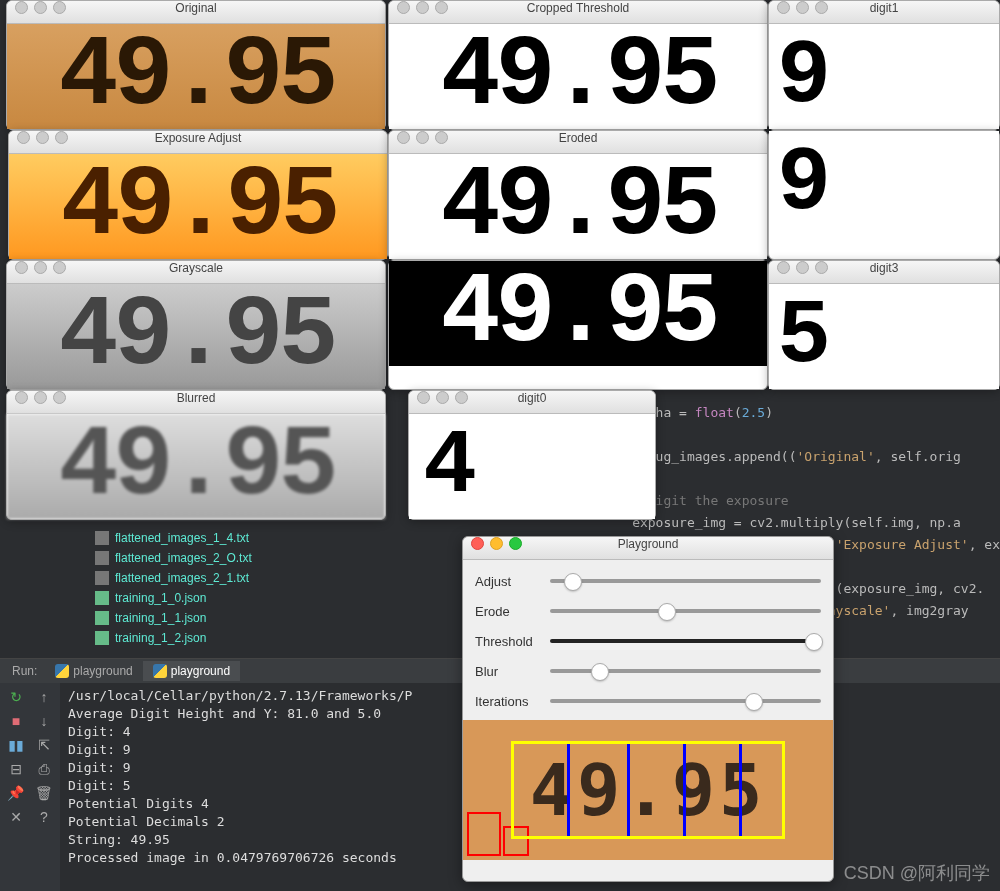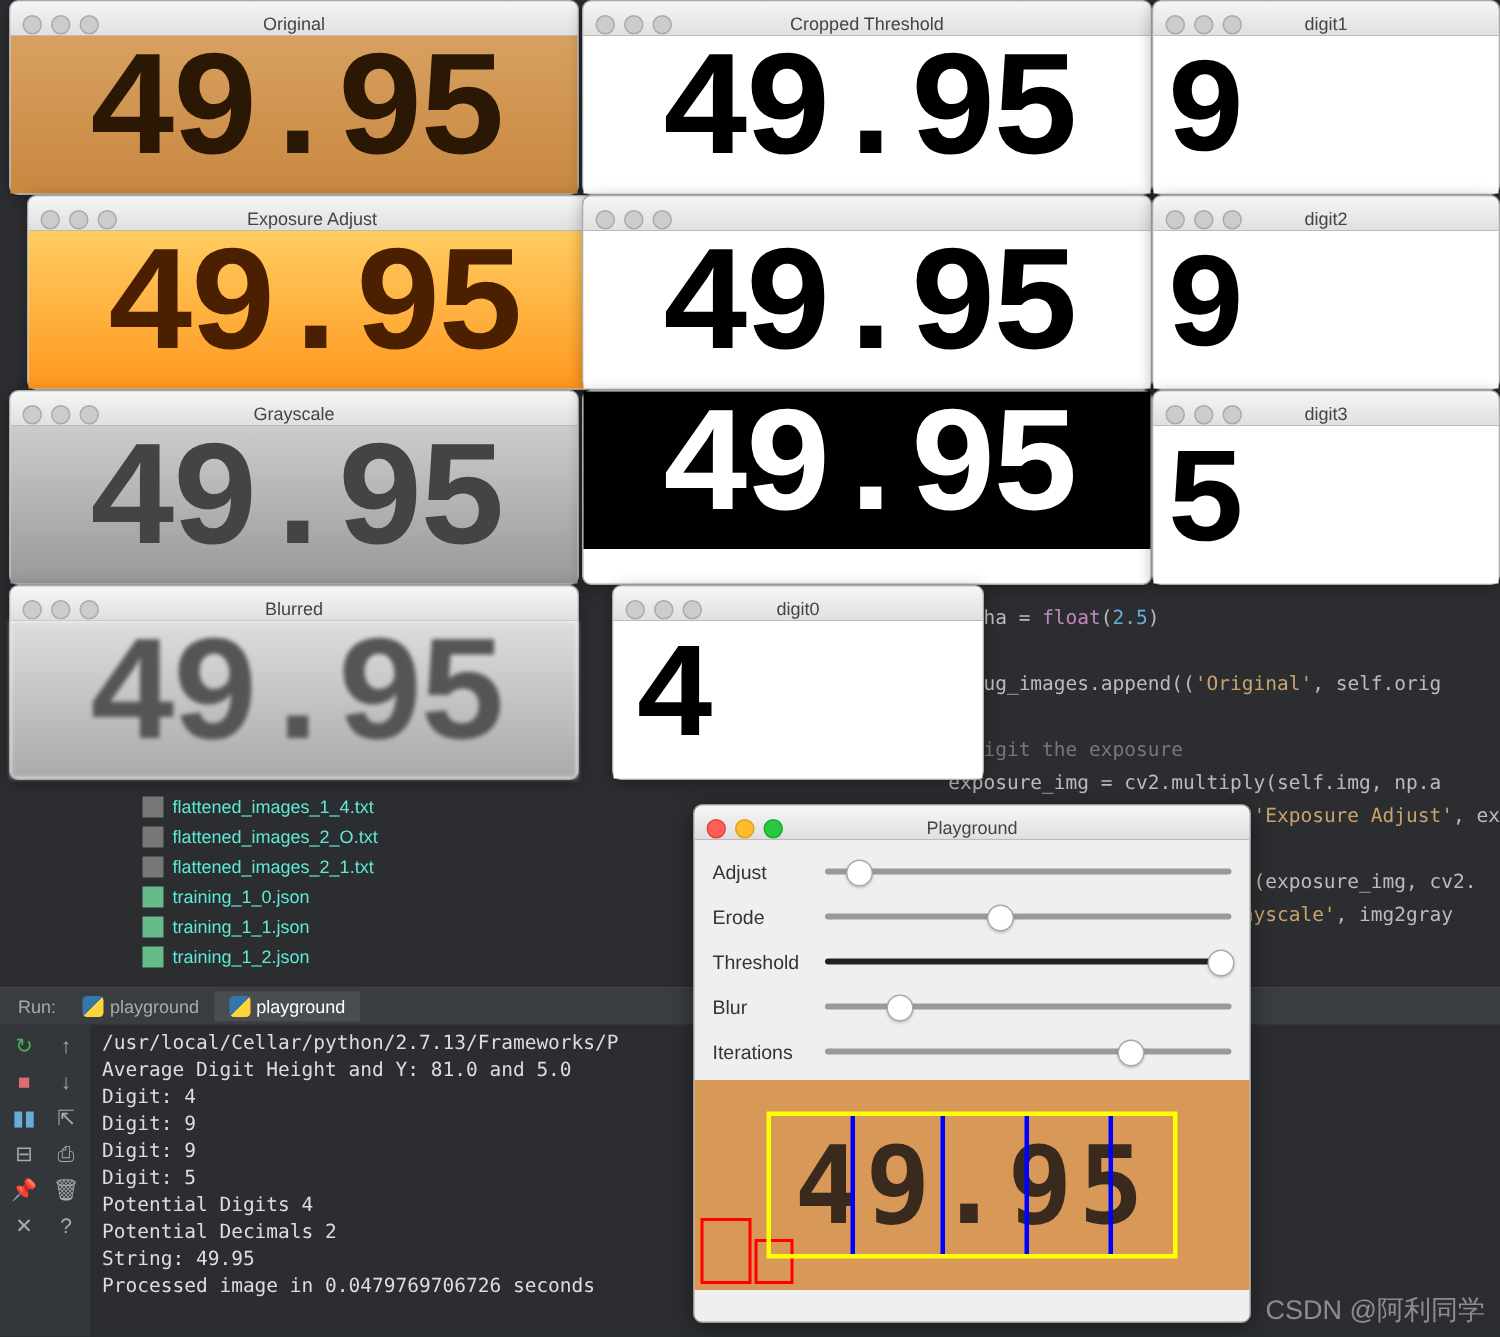--- a/index.html
+++ b/index.html
@@ -1,17 +1,17 @@
 <!DOCTYPE html>
 <html><head>
 <meta charset="utf-8">
 <style>
 body{margin:0;background:#2b2d30;font-family:sans-serif;overflow:hidden;width:1000px;height:891px;position:relative;color:#ddd;font-size:11px}
 .win{position:absolute;background:#fff;border:1px solid #aaa;border-radius:6px;box-shadow:0 2px 10px rgba(0,0,0,.3)}
-.tb{height:22px;background:linear-gradient(#f6f6f6,#e0e0e0);border-bottom:1px solid #bbb;border-radius:6px 6px 0 0;display:flex;align-items:flex-end;position:relative}
+.tb{height:22px;background:linear-gradient(#f6f6f6,#e0e0e0);border-bottom:1px solid #bbb;border-radius:6px 6px 0 0;display:flex;align-items:flex-start;position:relative}
 .tb .title{flex:1;text-align:center;font-size:12px;color:#444}
 .dots{display:flex;gap:6px;margin-left:8px;position:absolute;left:0}
 .dot{width:11px;height:11px;border-radius:50%;background:#ccc;border:1px solid #aaa}
 .dot.r{background:#ff5f57;border-color:#e0443e}
 .dot.y{background:#ffbd2e;border-color:#dea123}
 .dot.g{background:#28c840;border-color:#1aab29}
 .content{height:calc(100% - 23px);overflow:hidden;display:flex;align-items:center;justify-content:center;position:relative}
 .digits{font-family:monospace;font-weight:900;letter-spacing:-5px;font-size:90px;white-space:nowrap}
 .seg{font-family:'Courier New',monospace;font-weight:900}
 
@@ -71,21 +71,21 @@
         <div class="dot"></div>
         <div class="dot"></div>
         <div class="dot"></div>
       </div>
       <div class="title">Original</div>
     </div>
  <div class="content" style="background:linear-gradient(#d8a060,#c88840);color:#2a1805">
       <div class="digits seg" style="font-size:100px">49.95</div>
     </div>
 </div>
-<div class="win" style="left:18px;top:130px;width:378px;height:128px">
+<div class="win" style="left:8px;top:130px;width:378px;height:128px">
  <div class="tb">
       <div class="dots">
         <div class="dot"></div>
         <div class="dot"></div>
         <div class="dot"></div>
       </div>
       <div class="title">Exposure Adjust</div>
     </div>
  <div class="content" style="background:linear-gradient(#ffcc60,#ff9820);color:#4a2000">
       <div class="digits seg" style="font-size:100px">49.95</div>
@@ -131,20 +131,21 @@
       <div class="digits seg" style="font-size:100px">49.95</div>
     </div>
 </div>
 <div class="win" style="left:388px;top:130px;width:378px;height:128px">
  <div class="tb">
       <div class="dots">
         <div class="dot"></div>
         <div class="dot"></div>
         <div class="dot"></div>
       </div>
+      <div class="title">Eroded</div>
     </div>
  <div class="content" style="background:#fff;color:#000">
       <div class="digits seg" style="font-size:100px;font-weight:700">49.95</div>
     </div>
 </div>
 <div class="win" style="left:388px;top:260px;width:378px;height:128px">
  <div class="content" style="background:#000;color:#fff">
       <div class="digits seg" style="font-size:100px">49.95</div>
     </div>
 </div>
@@ -169,28 +170,20 @@
         <div class="dot"></div>
         <div class="dot"></div>
       </div>
       <div class="title">digit1</div>
     </div>
  <div class="content" style="background:#fff;color:#000;justify-content:flex-start;padding-left:8px">
       <div class="digits seg" style="font-size:90px">9</div>
     </div>
 </div>
 <div class="win" style="left:768px;top:130px;width:230px;height:128px">
- <div class="tb">
-      <div class="dots">
-        <div class="dot"></div>
-        <div class="dot"></div>
-        <div class="dot"></div>
-      </div>
-      <div class="title">digit2</div>
-    </div>
  <div class="content" style="background:#fff;color:#000;justify-content:flex-start;padding-left:8px">
       <div class="digits seg" style="font-size:90px">9</div>
     </div>
 </div>
 <div class="win" style="left:768px;top:260px;width:230px;height:128px">
  <div class="tb">
       <div class="dots">
         <div class="dot"></div>
         <div class="dot"></div>
         <div class="dot"></div>

